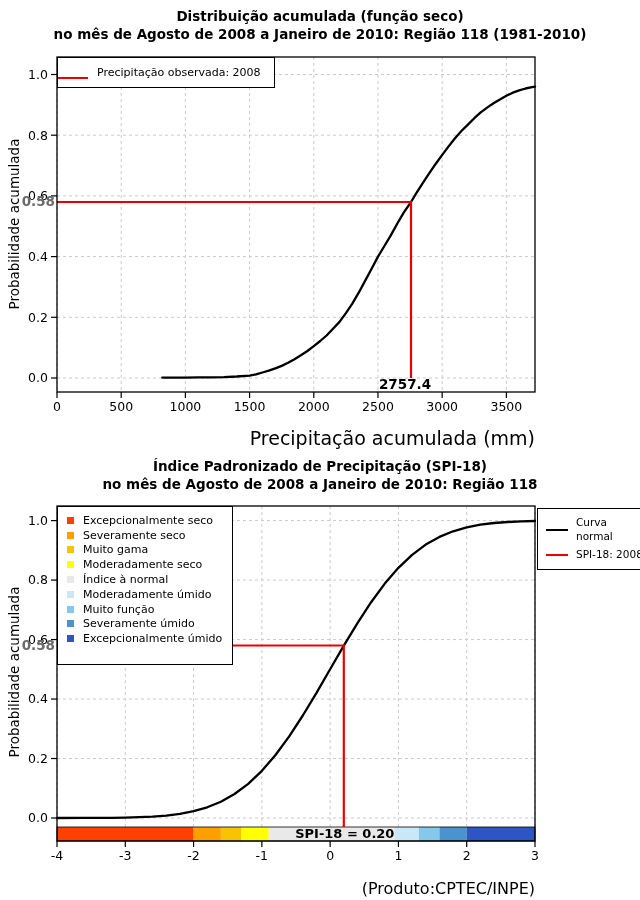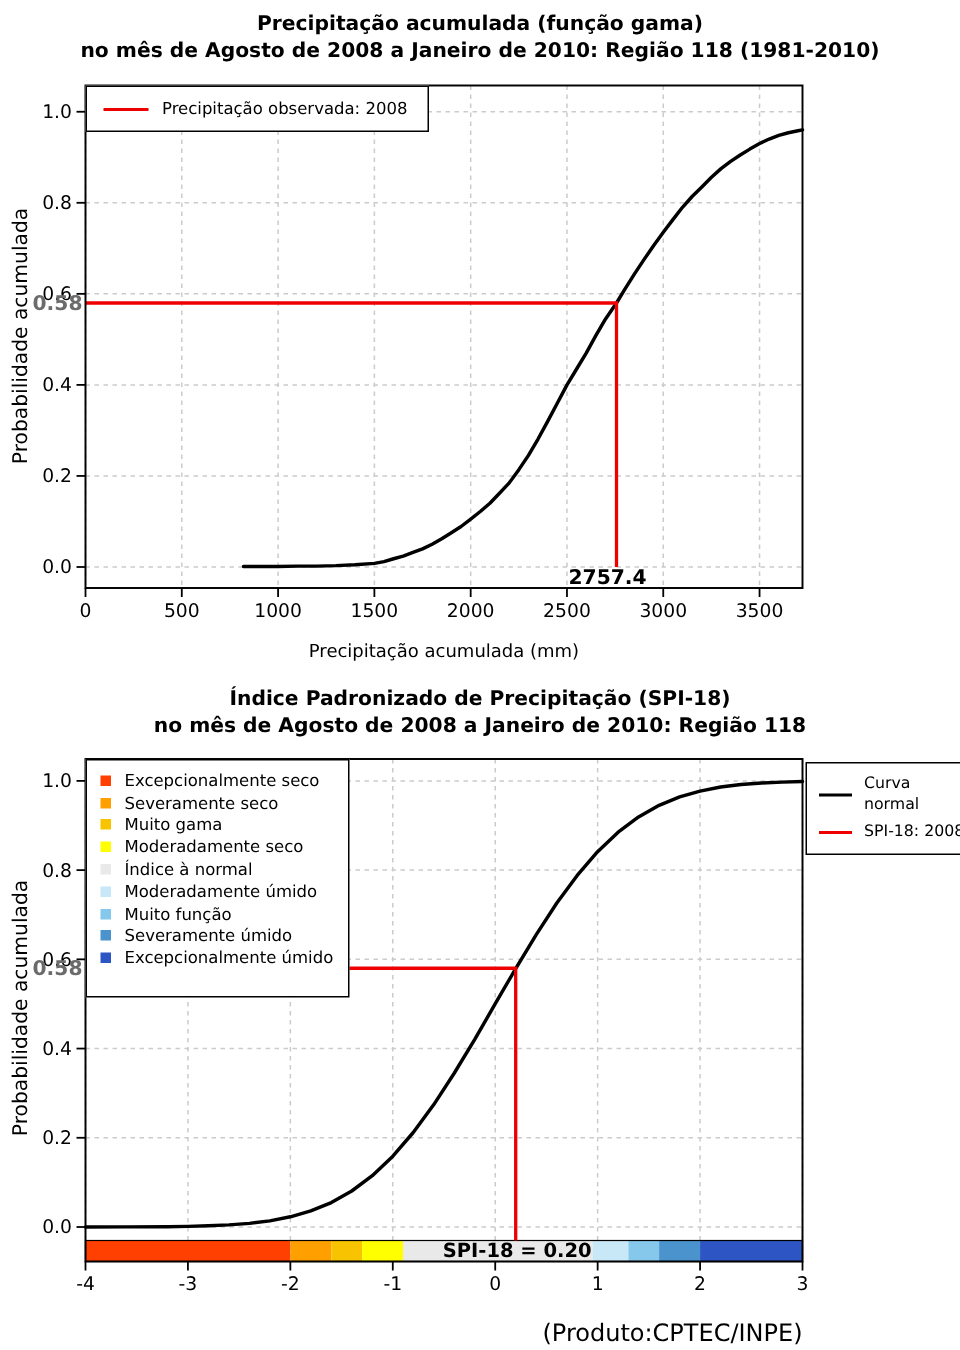--- a/index.html
+++ b/index.html
@@ -6,26 +6,26 @@
   body{width:640px;height:900px;background:#fff;position:relative;
        font-family:"DejaVu Sans",sans-serif;color:#000;overflow:hidden}
   .chart{position:absolute;left:0;width:640px;height:450px}
   #chart1{top:0}
   #chart2{top:450px}
   .title,.subtitle{position:absolute;left:0;width:100%;text-align:center;
        font-weight:bold;font-size:13.5px;line-height:17px;white-space:nowrap}
   .title{top:8px}
   .subtitle{top:26px}
   svg{position:absolute;top:0;left:0}
-  .xlab{position:absolute;left:57px;width:478px;top:427px;text-align:center;font-size:12px}
+  .xlab{position:absolute;left:57px;width:478px;top:427px;text-align:right;font-size:19px}
   .note{position:absolute;left:57px;width:478px;top:429px;text-align:right;font-size:16px}
   .ylab{position:absolute;left:14px;top:224px;transform:translate(-50%,-50%) rotate(-90deg);
         font-size:13.5px;white-space:nowrap}
   .legend-box{position:absolute;background:#fff;border:1.4px solid #000;box-sizing:border-box}
-  #legend1{left:57px;top:57px;display:flex;align-items:center;gap:9px;padding:8px 13px 8px 11px}
+  #legend1{left:57px;top:57px;display:flex;align-items:flex-end;gap:9px;padding:8px 13px 8px 0}
   .line-sw{display:inline-block;width:30px;height:0;border-top:2.6px solid #000;flex:none}
   .legend-label{font-size:11px;white-space:nowrap}
   #legend-cat{left:57px;top:56px;padding:6px 10px 18px 9px}
   .cat-row{display:flex;align-items:center;gap:9px;height:14.8px}
   .cat-marker{width:7px;height:7px;flex:none}
   .cat-label{font-size:11px;white-space:nowrap}
   #legend-right{left:537px;top:58px;padding:7px 8px;display:flex;flex-direction:column;gap:5px}
   .lr-row{display:flex;align-items:center;gap:8px}
   .lr-sw{width:22px;flex:none;height:0;border-top:2.6px solid #000}
   .lr-label{font-size:10.5px;line-height:1.3;white-space:nowrap}
@@ -80,21 +80,21 @@
         <line x1="51" x2="57" y1="195.9" y2="195.9" stroke="#000" stroke-width="1.2"></line>
         <text x="48" y="200.20000000000002" text-anchor="end">0.6</text>
         <line x1="51" x2="57" y1="135.2" y2="135.2" stroke="#000" stroke-width="1.2"></line>
         <text x="48" y="139.5" text-anchor="end">0.8</text>
         <line x1="51" x2="57" y1="74.5" y2="74.5" stroke="#000" stroke-width="1.2"></line>
         <text x="48" y="78.8" text-anchor="end">1.0</text>
       </g>
       <text x="55" y="206.47" text-anchor="end" fill="#6B6B6B" font-weight="bold" font-size="13.5">0.58</text>
       <text x="405.0255707762557" y="389" text-anchor="middle" font-weight="bold" font-size="13.5">2757.4</text>
     </svg>
-  <div class="title">Precipitação acumulada (função gama)</div>
+  <div class="title">Distribuição acumulada (função seco)</div>
   <div class="subtitle">no mês de Agosto de 2008 a Janeiro de 2010: Região 118 (1981-2010)</div>
   <div class="ylab">Probabilidade acumulada</div>
   <div class="xlab">Precipitação acumulada (mm)</div>
   <div class="legend-box" id="legend1">
     <span class="line-sw" id="legend1-swatch" style="border-top-color: rgb(238, 0, 0);"></span>
     <span class="legend-label">Precipitação observada: 2008</span>
   </div>
 </div>
 
 <div class="chart" id="chart2">

